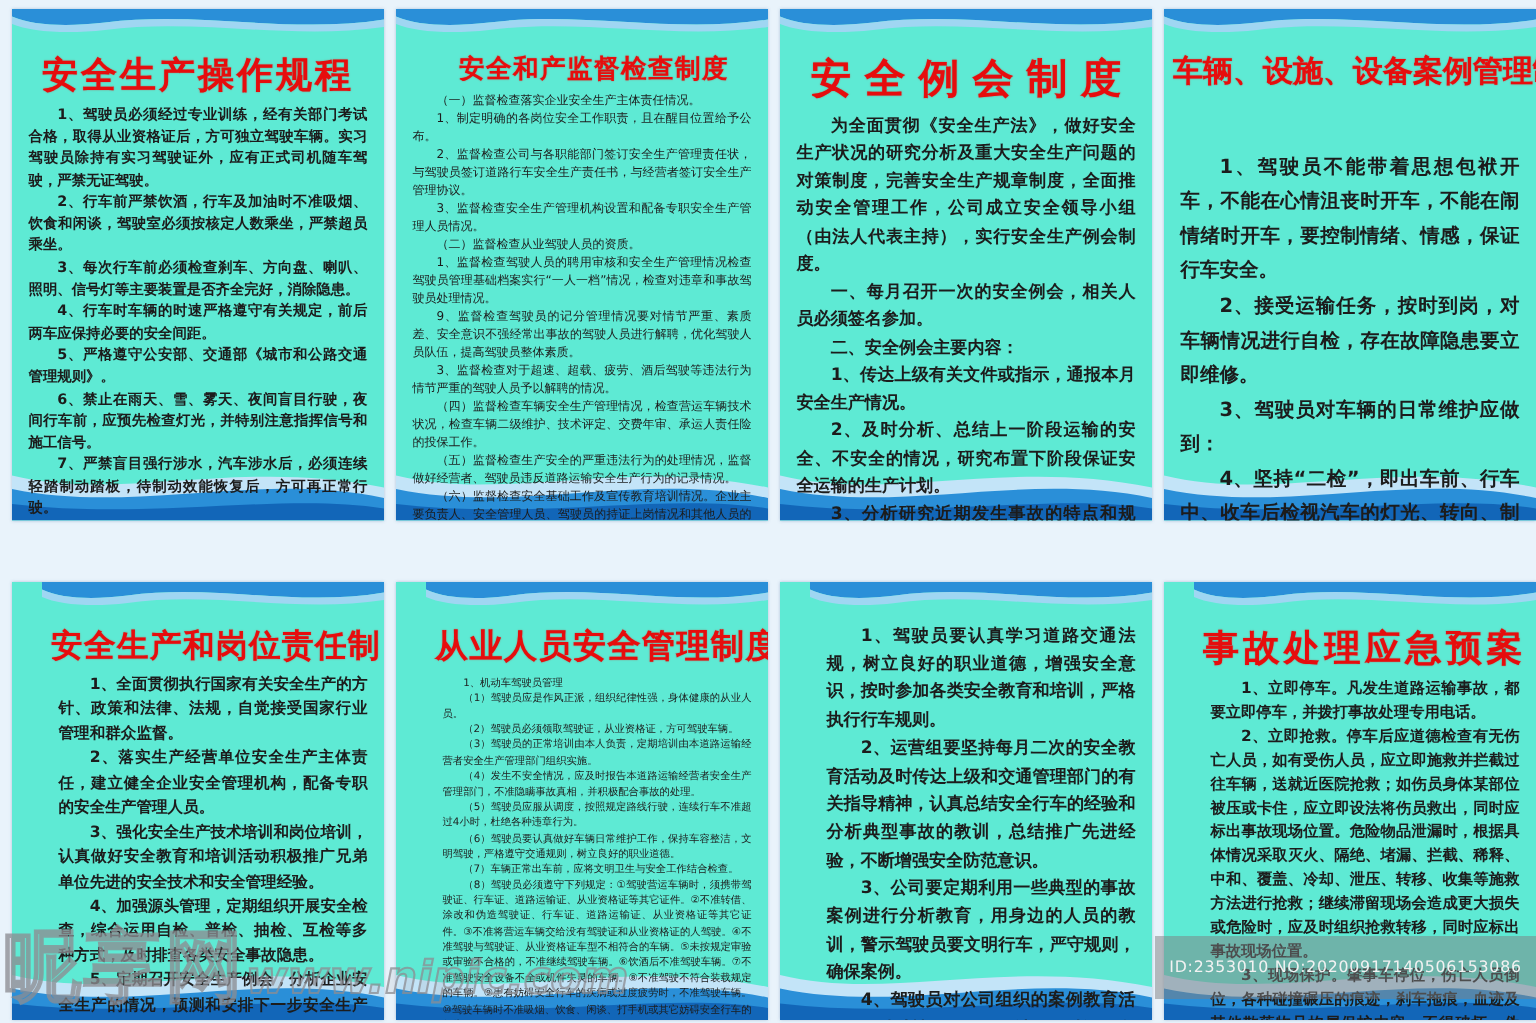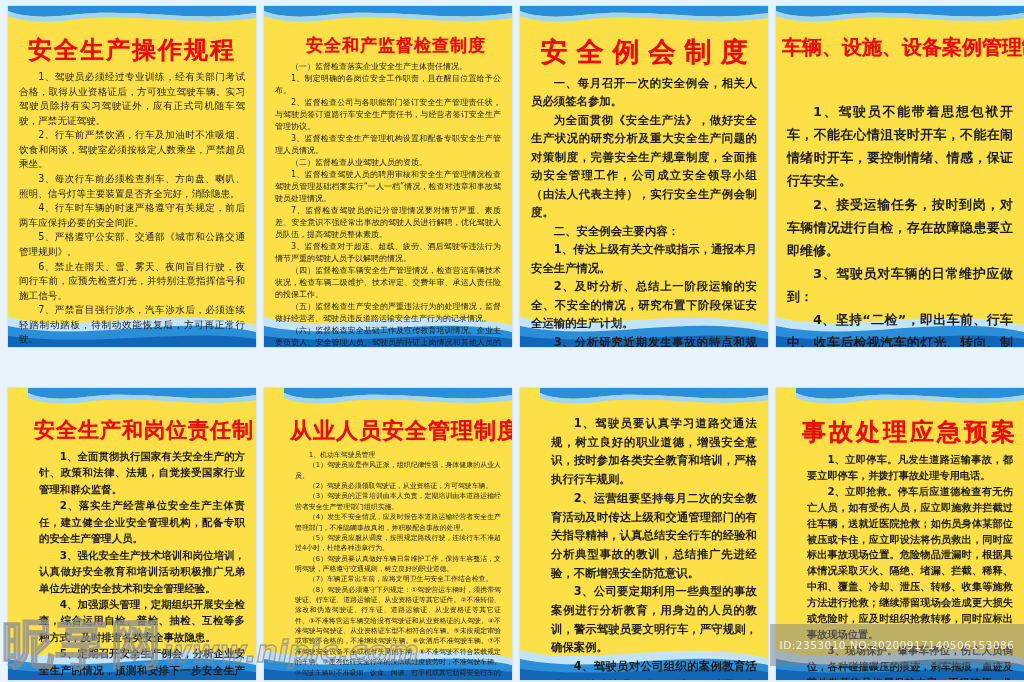--- a/index.html
+++ b/index.html
@@ -1,31 +1,31 @@
 <!DOCTYPE html>
 <html><head>
 <meta charset="utf-8">
 <style>
   html,body{margin:0;padding:0;}
   body{font-family:"DejaVu Sans","Liberation Sans",sans-serif;}
   .board{position:relative;width:1024px;height:682px;background:#e9f3fb;overflow:hidden;}
   .row{position:absolute;left:8px;display:grid;grid-template-columns:repeat(4,248px);column-gap:8px;}
   .row1{top:6px;}
   .row2{top:388px;}
-  .panel{position:relative;background:#fde047;overflow:hidden;box-shadow:0 0 2px rgba(60,110,160,.35);}
+  .panel{position:relative;background:#5eead4;overflow:hidden;box-shadow:0 0 2px rgba(60,110,160,.35);}
   .row1 .panel{height:341px;}
   .row2 .panel{height:292px;padding-left:20px;}
   .wave-top{display:block;width:100%;height:26px;}
   .wave-bottom{position:absolute;left:0;bottom:0;width:100%;height:46px;}
   .title{margin:2px 6px 4px 6px;text-align:center;color:#e60d0d;font-weight:900;
          white-space:nowrap;text-shadow:0 0 1px rgba(230,13,13,.6);}
   .body{position:relative;margin:0 11px;color:#1c1c1c;text-align:justify;z-index:2;}
   .body p{margin:0;text-indent:2em;}
   
-  .p1 .title{font-size:24px;letter-spacing:2px;}   .p1 .body{font-size:9.6px;line-height:1.52;font-weight:400;}
+  .p1 .title{font-size:24px;letter-spacing:2px;}   .p1 .body{font-size:9.6px;line-height:1.52;font-weight:700;}
   .p2 .title{font-size:17px;letter-spacing:1px;margin-left:22px;}   .p2 .body{font-size:8px;line-height:1.5;}
   .p3 .title{font-size:27px;letter-spacing:9px;padding-left:9px;}  .p3 .body{font-size:11.4px;line-height:1.62;font-weight:600;}
   .p4 .title{font-size:20px;letter-spacing:0;}     .p4 .body{font-size:13px;line-height:1.78;font-weight:700;margin-top:39px;}
   .p5 .title{font-size:21px;letter-spacing:1px;}   .p5 .body{font-size:10.4px;line-height:1.58;font-weight:600;}
   .p6 .title{font-size:22px;letter-spacing:1px;}   .p6 .body{font-size:6.9px;line-height:1.5;}
   .p7 .title{font-size:21px;letter-spacing:1px;}   .p7 .body{font-size:11.4px;line-height:1.64;font-weight:700;}
   .p8 .title{font-size:24px;letter-spacing:3px;}   .p8 .body{font-size:10.2px;line-height:1.56;font-weight:700;}
   
   .site-watermark{position:absolute;left:2px;bottom:2px;z-index:5;display:flex;align-items:baseline;gap:0;
                   color:transparent;-webkit-text-stroke:1.4px rgba(140,140,145,.75);
@@ -72,42 +72,42 @@
         <path d="M0,5 C14,11 36,12 62,9 C125,1 185,17 248,7 V12 C185,21 125,6 62,14 C36,17 12,15 0,10 Z" fill="#9fd6f2"></path>
       </svg>
       <h2 class="title">安全和产监督检查制度</h2>
       <div class="body">
           <p>（一）监督检查落实企业安全生产主体责任情况。</p>
           <p>1、制定明确的各岗位安全工作职责，且在醒目位置给予公布。</p>
           <p>2、监督检查公司与各职能部门签订安全生产管理责任状，与驾驶员签订道路行车安全生产责任书，与经营者签订安全生产管理协议。</p>
           <p>3、监督检查安全生产管理机构设置和配备专职安全生产管理人员情况。</p>
           <p>（二）监督检查从业驾驶人员的资质。</p>
           <p>1、监督检查驾驶人员的聘用审核和安全生产管理情况检查驾驶员管理基础档案实行“一人一档”情况，检查对违章和事故驾驶员处理情况。</p>
-          <p>7、监督检查驾驶员的记分管理情况要对情节严重、素质差、安全意识不强经常出事故的驾驶人员进行解聘，优化驾驶人员队伍，提高驾驶员整体素质。</p>
+          <p>9、监督检查驾驶员的记分管理情况要对情节严重、素质差、安全意识不强经常出事故的驾驶人员进行解聘，优化驾驶人员队伍，提高驾驶员整体素质。</p>
           <p>3、监督检查对于超速、超载、疲劳、酒后驾驶等违法行为情节严重的驾驶人员予以解聘的情况。</p>
           <p>（四）监督检查车辆安全生产管理情况，检查营运车辆技术状况，检查车辆二级维护、技术评定、交费年审、承运人责任险的投保工作。</p>
           <p>（五）监督检查生产安全的严重违法行为的处理情况，监督做好经营者、驾驶员违反道路运输安全生产行为的记录情况。</p>
           <p>（六）监督检查安全基础工作及宣传教育培训情况。企业主要负责人、安全管理人员、驾驶员的持证上岗情况和其他人员的教育培训情况，以及安全宣传、劳动组织、用工等情况。</p>
         </div>
       <svg class="wave-bottom" viewBox="0 0 248 46" preserveAspectRatio="none" aria-hidden="true">
         <path d="M0,16 C72,34 150,4 248,24 V46 H0 Z" fill="#c3e4f8"></path>
         <path d="M0,25 C82,42 162,13 248,31 V46 H0 Z" fill="#2a8fd8"></path>
         <path d="M0,35 C92,46 182,27 248,38 V46 H0 Z" fill="#1266b8"></path>
       </svg>
     </section>
 
     <section class="panel p3">
       <svg class="wave-top" viewBox="0 0 248 26" preserveAspectRatio="none" aria-hidden="true">
         <path d="M0,0 H248 V7 C185,17 125,1 62,9 C36,12 14,11 0,5 Z" fill="#2a8fd8"></path>
         <path d="M0,5 C14,11 36,12 62,9 C125,1 185,17 248,7 V12 C185,21 125,6 62,14 C36,17 12,15 0,10 Z" fill="#9fd6f2"></path>
       </svg>
       <h2 class="title">安全例会制度</h2>
       <div class="body">
+          <p>为全面贯彻《安全生产法》，做好安全生产状况的研究分析及重大安全生产问题的对策制度，完善安全生产规章制度，全面推动安全管理工作，公司成立安全领导小组（由法人代表主持），实行安全生产例会制度。</p>
           <p>一、每月召开一次的安全例会，相关人员必须签名参加。</p>
-          <p>为全面贯彻《安全生产法》，做好安全生产状况的研究分析及重大安全生产问题的对策制度，完善安全生产规章制度，全面推动安全管理工作，公司成立安全领导小组（由法人代表主持），实行安全生产例会制度。</p>
           <p>二、安全例会主要内容：</p>
           <p>1、传达上级有关文件或指示，通报本月安全生产情况。</p>
           <p>2、及时分析、总结上一阶段运输的安全、不安全的情况，研究布置下阶段保证安全运输的生产计划。</p>
           <p>3、分析研究近期发生事故的特点和规律，制定落实防范措施。</p>
         </div>
       <svg class="wave-bottom" viewBox="0 0 248 46" preserveAspectRatio="none" aria-hidden="true">
         <path d="M0,16 C72,34 150,4 248,24 V46 H0 Z" fill="#c3e4f8"></path>
         <path d="M0,25 C82,42 162,13 248,31 V46 H0 Z" fill="#2a8fd8"></path>
         <path d="M0,35 C92,46 182,27 248,38 V46 H0 Z" fill="#1266b8"></path>
       </svg>

